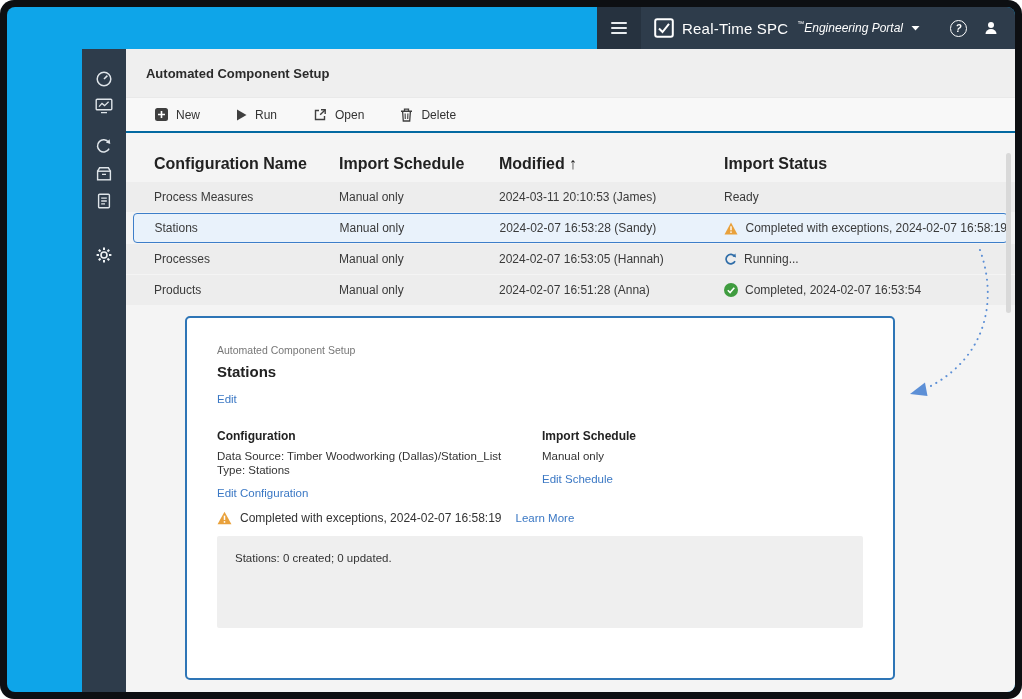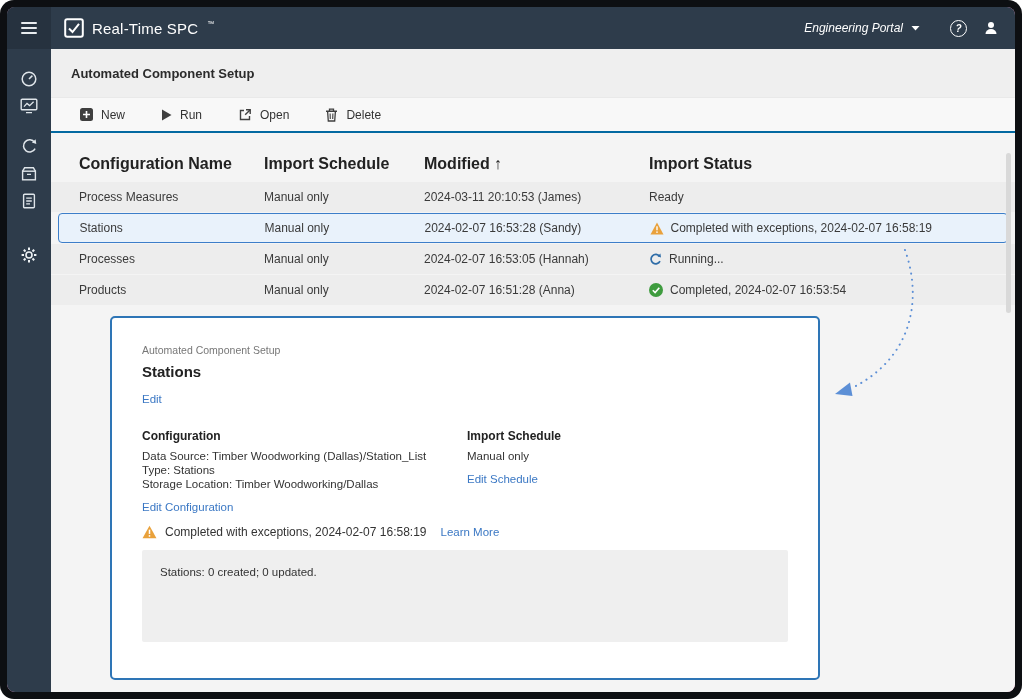--- a/index.html
+++ b/index.html
@@ -7,21 +7,21 @@
     background:#ffffff;
     font-family:"Liberation Sans","DejaVu Sans",sans-serif;
     width:1022px; height:699px; overflow:hidden;
   }
   .frame {
     width:1022px; height:699px; background:#0d0f12;
     border-radius:14px; padding:7px;
   }
   .app {
     width:100%; height:100%; border-radius:8px; overflow:hidden;
-    display:flex; flex-direction:column; background:#f9a8d4;
+    display:flex; flex-direction:column; background:#0ea5e9;align-items:flex-end;
   }
 
   
   .topbar { height:42px; background:#2e3c4b; display:flex; align-items:center; flex-shrink:0; }
   .menu-btn { width:44px; height:42px; background:#26323f; display:flex; flex-direction:column;
     align-items:center; justify-content:center; gap:3px; cursor:pointer; flex-shrink:0; }
   .menu-btn span { width:16px; height:2px; background:#e8ecef; border-radius:1px; }
   .brand { display:flex; align-items:center; margin-left:13px; gap:8px; color:#ffffff; }
   .brand-title { font-size:15px; letter-spacing:.2px; }
   .tm { font-size:7px; position:relative; top:-5px; margin-left:1px; }
@@ -308,21 +308,20 @@
           <div class="panel-title">Stations</div>
           <div class="panel-edit">
             <span class="link">Edit</span>
           </div>
 
           <div class="panel-cols">
             <div class="panel-col-left">
               <div class="col-heading">Configuration</div>
               <div class="cfg-line">Data Source: Timber Woodworking (Dallas)/Station_List</div>
               <div class="cfg-line">Type: Stations</div>
-              <div class="cfg-line">Storage Location: Timber Woodworking/Dallas</div>
               <div class="panel-link-row">
                 <span class="link">Edit Configuration</span>
               </div>
             </div>
             <div class="panel-col-right">
               <div class="col-heading">Import Schedule</div>
               <div class="cfg-line">Manual only</div>
               <div class="panel-link-row">
                 <span class="link">Edit Schedule</span>
               </div>

